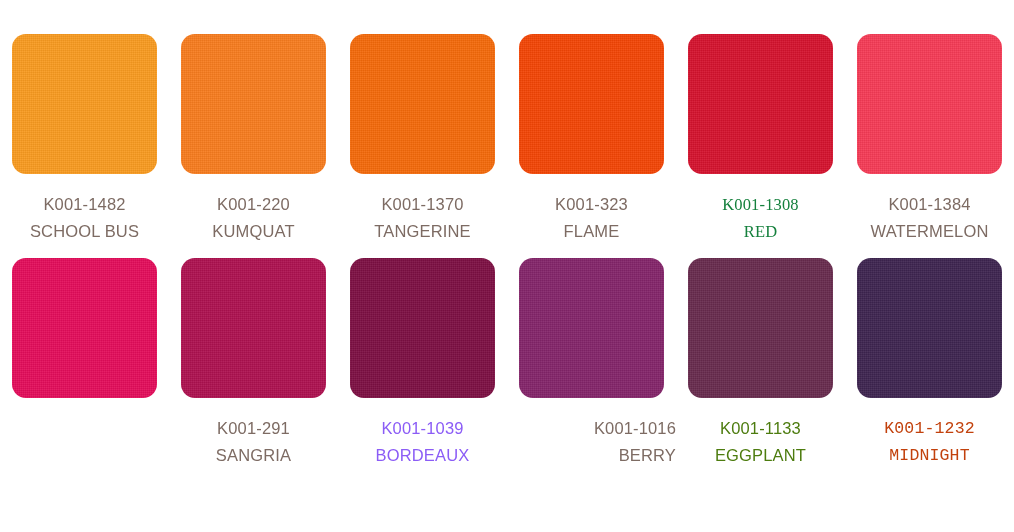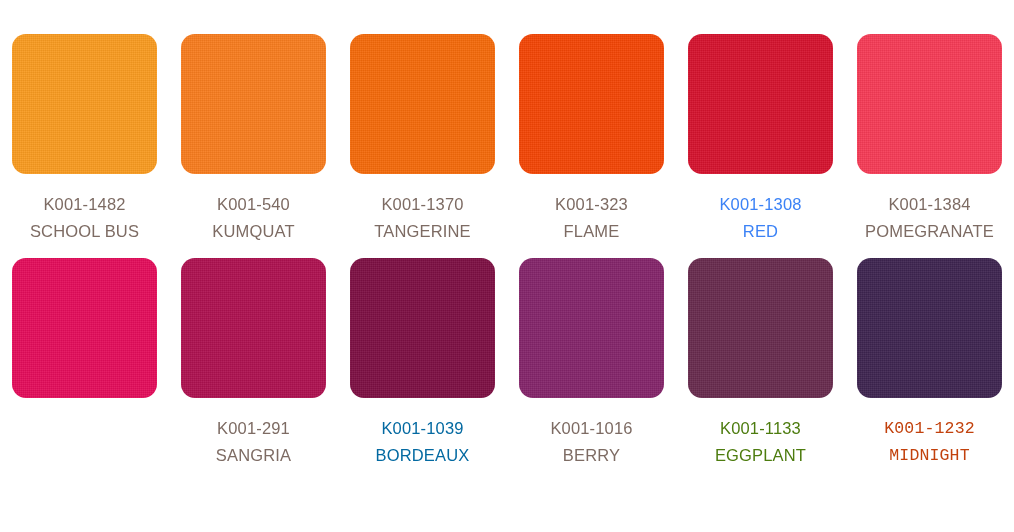--- a/index.html
+++ b/index.html
@@ -88,75 +88,75 @@
     <div class="swatch-cell">
       <div class="chip" title="K001-1482 SCHOOL BUS" style="background-color: rgb(249, 155, 32); border-radius: 14px;"></div>
       <div class="caption" style="color: rgb(125, 107, 99);">
         <span class="code">K001-1482</span>
         <span class="name">SCHOOL BUS</span>
       </div>
     </div>
     <div class="swatch-cell">
       <div class="chip" title="K001-410 KUMQUAT" style="background-color: rgb(248, 124, 30); border-radius: 14px;"></div>
       <div class="caption" style="color: rgb(125, 107, 99);">
-        <span class="code">K001-540</span>
+        <span class="code">K001-220</span>
         <span class="name">KUMQUAT</span>
       </div>
     </div>
     <div class="swatch-cell">
       <div class="chip" title="K001-1370 TANGERINE" style="background-color: rgb(245, 106, 10); border-radius: 14px;"></div>
       <div class="caption" style="color: rgb(125, 107, 99);">
         <span class="code">K001-1370</span>
         <span class="name">TANGERINE</span>
       </div>
     </div>
     <div class="swatch-cell">
       <div class="chip" title="K001-323 FLAME" style="background-color: rgb(244, 69, 5); border-radius: 14px;"></div>
       <div class="caption" style="color: rgb(125, 107, 99);">
         <span class="code">K001-323</span>
         <span class="name">FLAME</span>
       </div>
     </div>
     <div class="swatch-cell">
       <div class="chip" title="K001-1308 RED" style="background-color: rgb(213, 18, 46); border-radius: 14px;"></div>
-      <div class="caption" style="color: #3b82f6;">
+      <div class="caption" style="color: #15803d; font-family: Liberation Serif, serif;">
         <span class="code">K001-1308</span>
         <span class="name">RED</span>
       </div>
     </div>
     <div class="swatch-cell">
       <div class="chip" title="K001-1384 WATERMELON" style="background-color: rgb(246, 59, 86); border-radius: 14px;"></div>
       <div class="caption" style="color: rgb(125, 107, 99);">
         <span class="code">K001-1384</span>
-        <span class="name">POMEGRANATE</span>
+        <span class="name">WATERMELON</span>
       </div>
     </div>
   </div>
 
   <div class="swatch-row">
     <div class="swatch-cell">
       <div class="chip" title="K001-1295 POMEGRANATE" style="background-color: rgb(228, 12, 91); border-radius: 14px;"></div>
     </div>
     <div class="swatch-cell">
       <div class="chip" title="K001-481 SANGRIA" style="background-color: rgb(174, 17, 80); border-radius: 14px;"></div>
       <div class="caption" style="color: rgb(125, 107, 99);">
         <span class="code">K001-291</span>
         <span class="name">SANGRIA</span>
       </div>
     </div>
     <div class="swatch-cell">
       <div class="chip" title="K001-1039 BORDEAUX" style="background-color: rgb(125, 15, 67); border-radius: 14px;"></div>
-      <div class="caption" style="color: #0369a1;">
+      <div class="caption" style="color: #8b5cf6;">
         <span class="code">K001-1039</span>
         <span class="name">BORDEAUX</span>
       </div>
     </div>
     <div class="swatch-cell">
       <div class="chip" title="K001-1016 BERRY" style="background-color: rgb(132, 36, 106); border-radius: 14px;"></div>
-      <div class="caption" style="color: rgb(125, 107, 99);">
+      <div class="caption" style="color: rgb(125, 107, 99); text-align: right;">
         <span class="code">K001-1016</span>
         <span class="name">BERRY</span>
       </div>
     </div>
     <div class="swatch-cell">
       <div class="chip" title="K001-1133 EGGPLANT" style="background-color: rgb(104, 43, 78); border-radius: 14px;"></div>
       <div class="caption" style="color: #4d7c0f;">
         <span class="code">K001-1133</span>
         <span class="name">EGGPLANT</span>
       </div>

